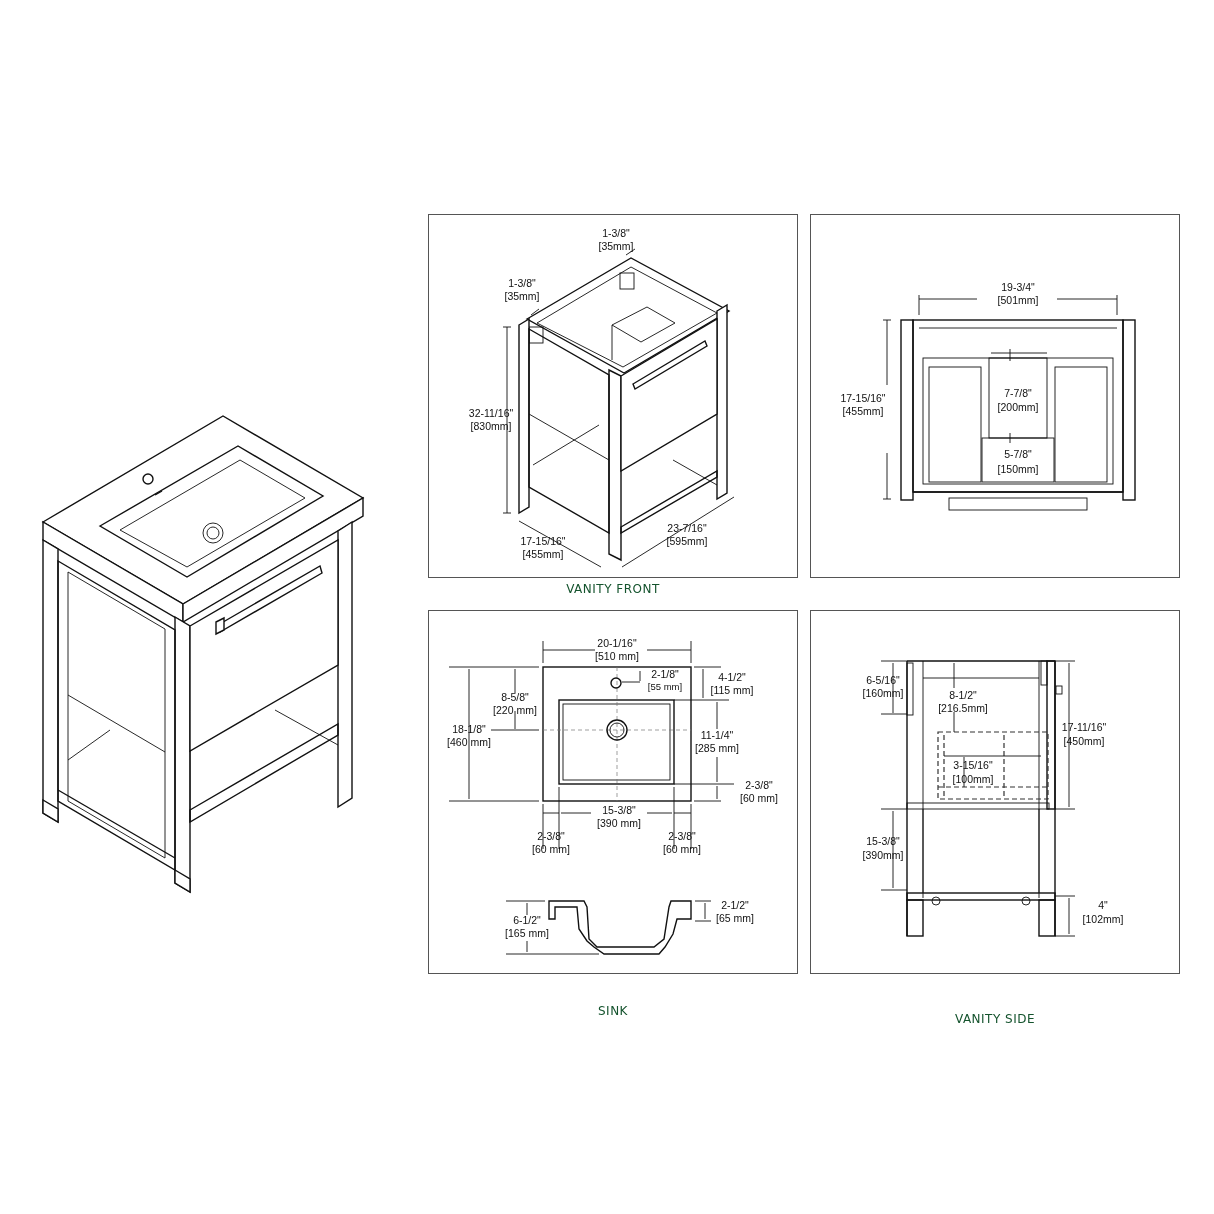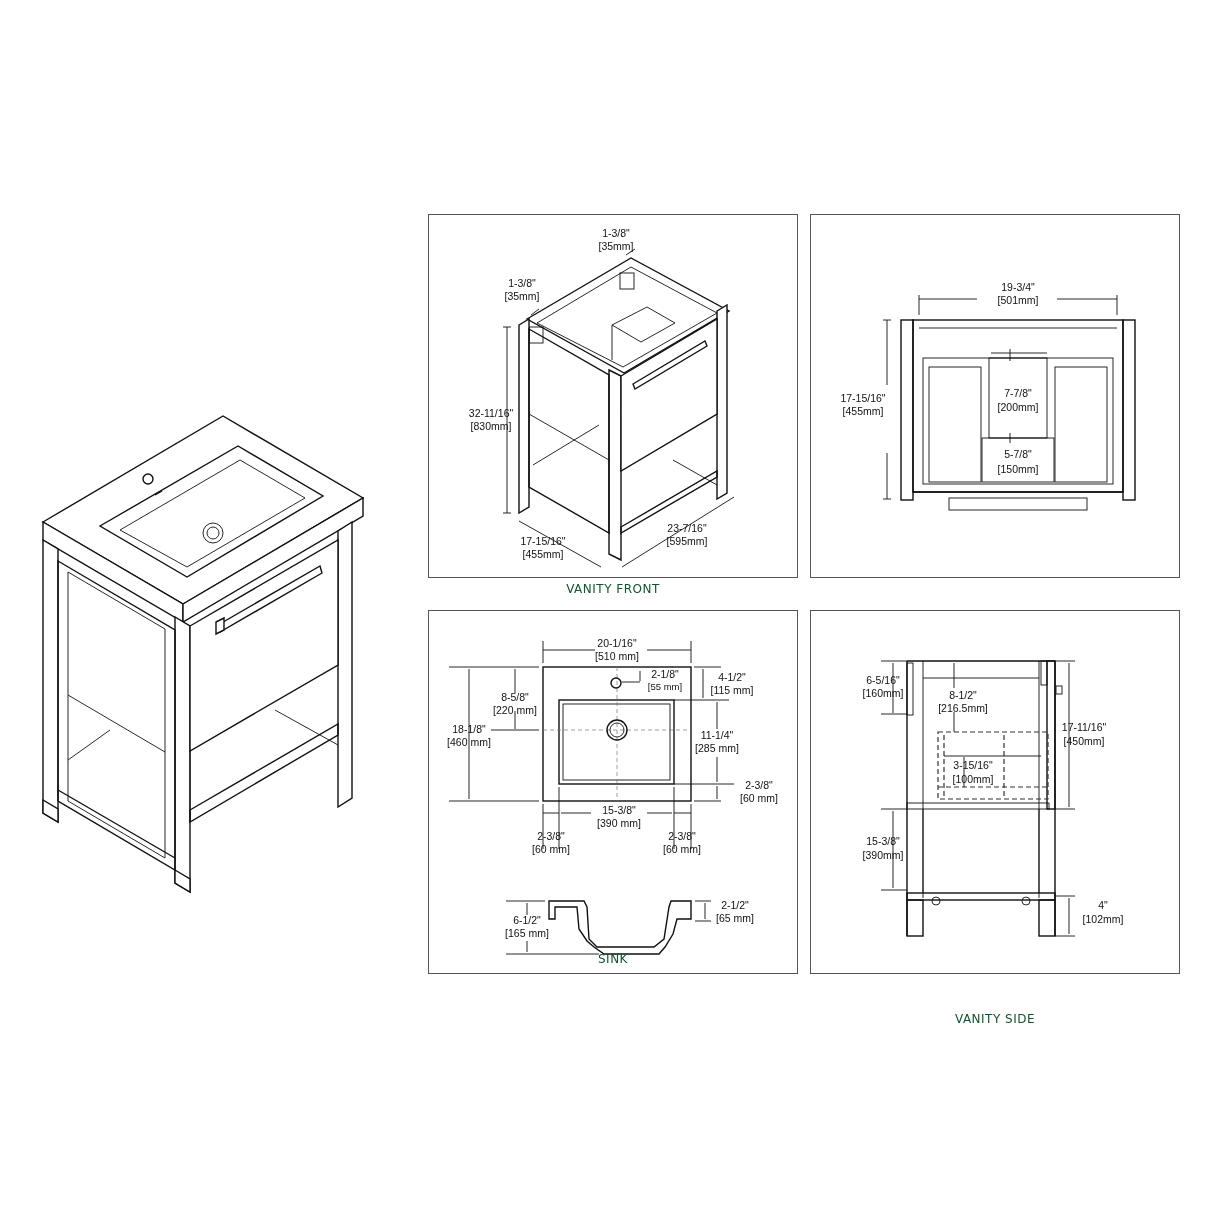--- a/index.html
+++ b/index.html
@@ -221,21 +221,21 @@
   <text x="122" y="229" text-anchor="middle">2-3/8"</text>
   <text x="122" y="242" text-anchor="middle">[60 mm]</text>
   <text x="253" y="229" text-anchor="middle">2-3/8"</text>
   <text x="253" y="242" text-anchor="middle">[60 mm]</text>
   <text x="98" y="313" text-anchor="middle">6-1/2"</text>
   <text x="98" y="326" text-anchor="middle">[165 mm]</text>
   <text x="306" y="298" text-anchor="middle">2-1/2"</text>
   <text x="306" y="311" text-anchor="middle">[65 mm]</text>
 </svg>
 </div>
-<div class="caption" style="left:428px;top:952px;width:370px;">SINK</div>
+<div class="caption" style="left:428px;top:1004px;width:370px;">SINK</div>
 
 <div class="panel" style="left:810px;top:610px;width:370px;height:364px;">
 <svg width="370" height="364">
 
   <line x1="96" y1="50" x2="96" y2="325" class="ln"></line>
   <line x1="112" y1="50" x2="112" y2="287" class="thin"></line>
   <line x1="228" y1="50" x2="228" y2="287" class="thin"></line>
   <line x1="244" y1="50" x2="244" y2="325" class="ln"></line>
   <line x1="96" y1="50" x2="244" y2="50" class="ln"></line>
   <line x1="112" y1="67" x2="228" y2="67" class="thin"></line>

